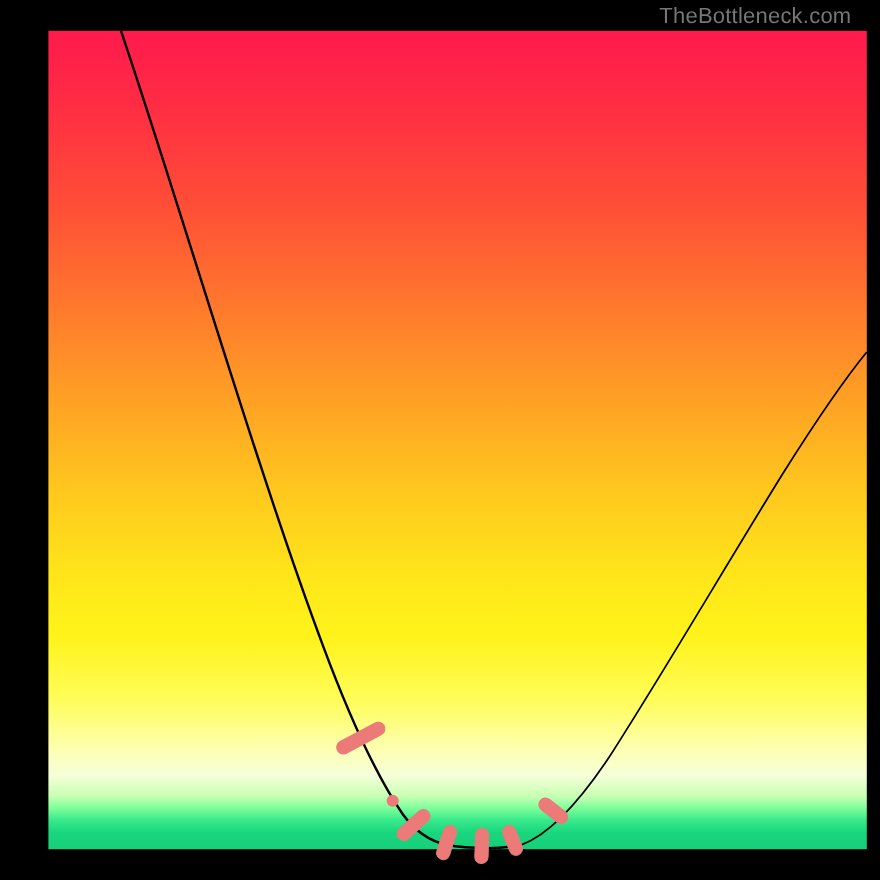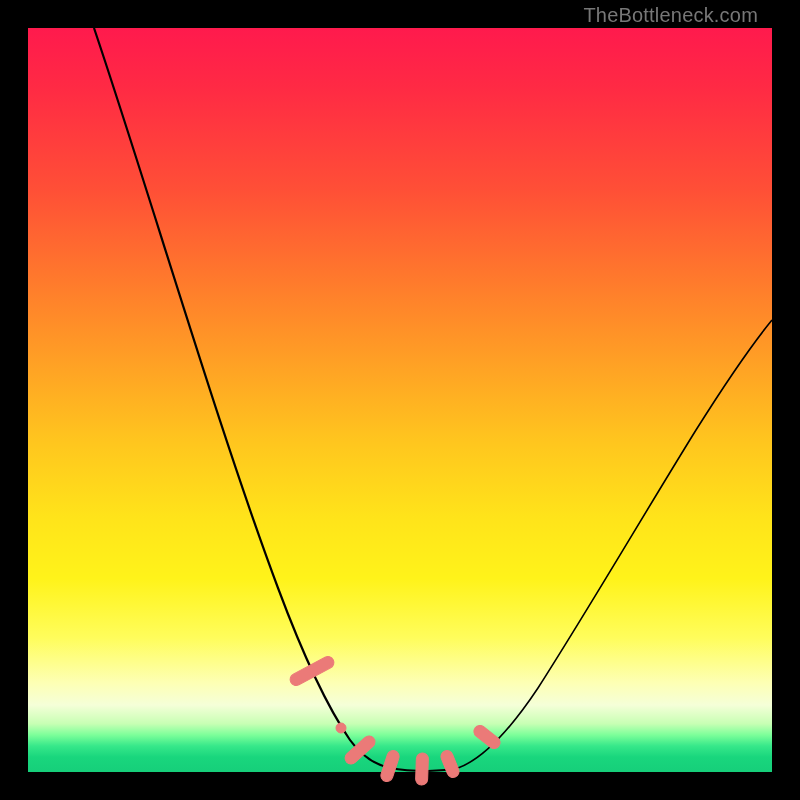--- a/index.html
+++ b/index.html
@@ -6,21 +6,21 @@
     margin: 0;
     padding: 0;
     width: 800px;
     height: 800px;
     background: #000;
     overflow: hidden;
     font-family: Arial, Helvetica, sans-serif;
   }
   .frame {
     position: absolute;
-    left: 0;
+    left: 16px;
     top: 0;
     width: 768px;
     height: 800px;
     background: #000;
   }
   .plot {
     position: absolute;
     left: 28px;
     top: 28px;
     width: 744px;

